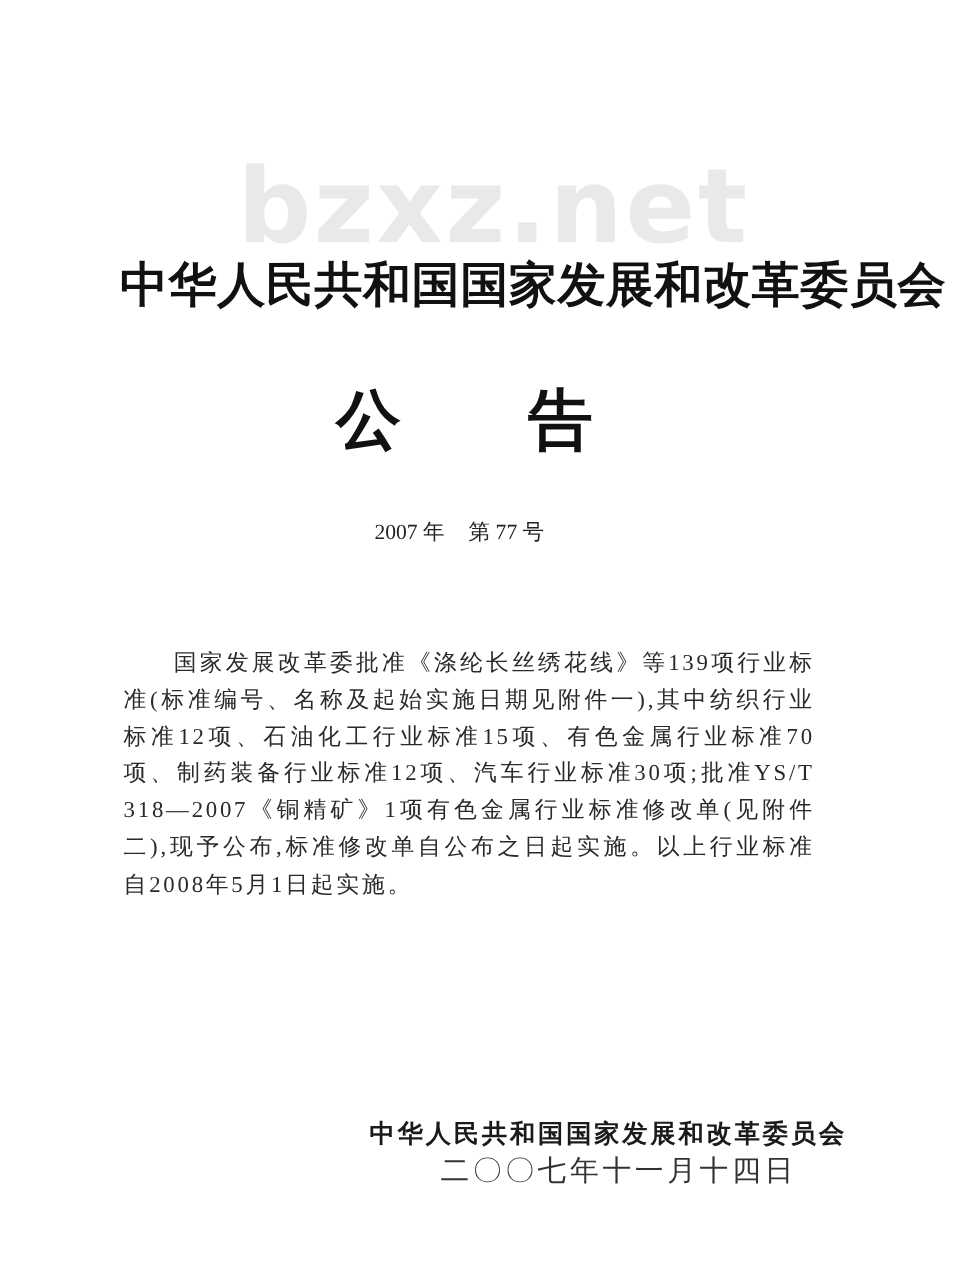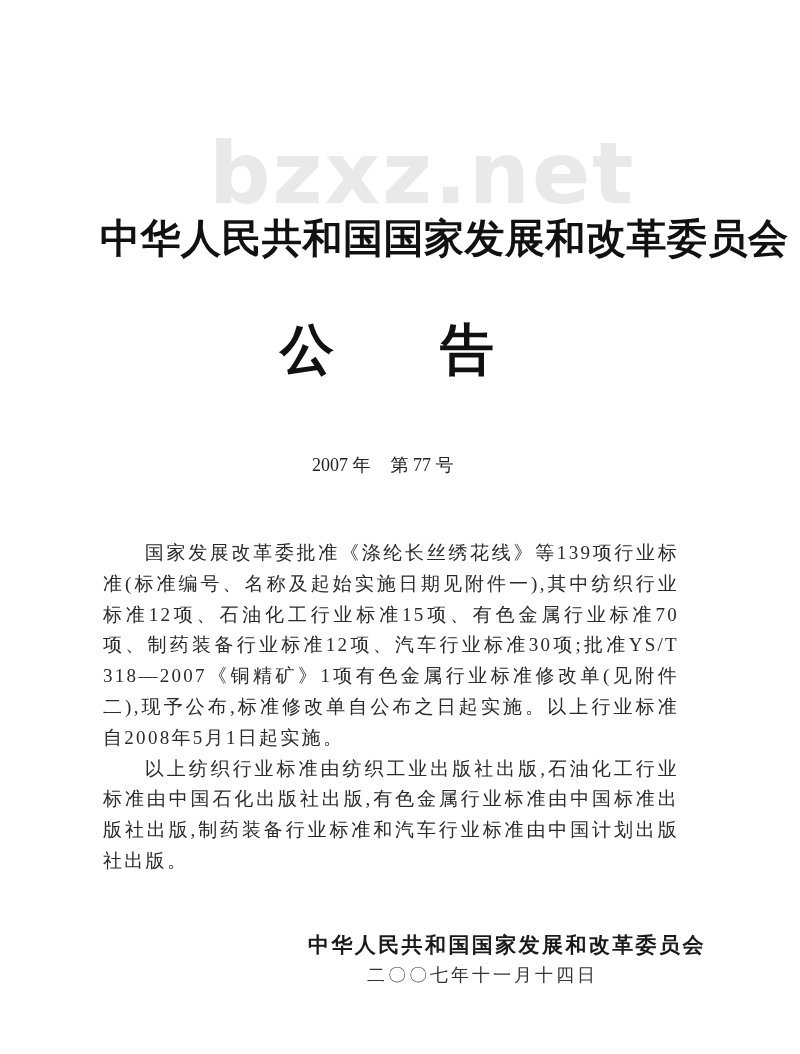--- a/index.html
+++ b/index.html
@@ -10,21 +10,21 @@
     body {
       width: 800px;
       height: 1054px;
       position: relative;
       overflow: hidden;
       font-family: "DejaVu Serif", "Liberation Serif", serif;
       color: #1a1a1a;
     }
     .watermark {
       position: absolute;
-      left: 209px;
+      left: 198px;
       top: 128px;
       width: 360px;
       height: 90px;
       font-family: "DejaVu Sans", "Liberation Sans", sans-serif;
       font-weight: bold;
       font-size: 86px;
       line-height: 90px;
       color: #e9e9e9;
       letter-spacing: 2px;
       white-space: nowrap;
@@ -58,21 +58,20 @@
     .doc-type .ch2 { position: absolute; left: 162px; top: 0; }
     .issue {
       position: absolute;
       left: 312px;
       top: 430px;
       font-family: "Liberation Serif", "DejaVu Serif", serif;
       font-size: 18px;
       line-height: 26px;
       white-space: nowrap;
       color: #222;
-      margin-top: 22px;
     }
     .issue .gap { display: inline-block; width: 20px; }
     .body {
       position: absolute;
       left: 103px;
       top: 538px;
       width: 576px;
       font-family: Liberation Serif, serif;
       font-size: 19px;
       line-height: 30.8px;
@@ -95,22 +94,22 @@
       font-size: 21px;
       line-height: 30px;
       letter-spacing: 2.4px;
       white-space: nowrap;
       color: #1a1a1a;
     }
     .sign-date {
       position: absolute;
       left: 367px;
       top: 962px;
-      font-family: Liberation Mono, monospace;
-      font-size: 18px;
+      font-family: Liberation Sans, sans-serif;
+      font-size: 24px;
       line-height: 28px;
       letter-spacing: 3px;
       white-space: nowrap;
       color: #333;
     }
   </style>
 </head>
 <body>
 
 <div class="watermark">bzxz.net</div>
@@ -121,18 +120,17 @@
   <span class="ch1">公</span>
   <span class="ch2">告</span>
 </div>
 
 <div class="issue">
   <span>2007 年</span><span class="gap"></span><span>第 77 号</span>
 </div>
 
 <div class="body">
   <p>国家发展改革委批准《涤纶长丝绣花线》等139项行业标准(标准编号、名称及起始实施日期见附件一),其中纺织行业标准12项、石油化工行业标准15项、有色金属行业标准70项、制药装备行业标准12项、汽车行业标准30项;批准YS/T 318—2007《铜精矿》1项有色金属行业标准修改单(见附件二),现予公布,标准修改单自公布之日起实施。以上行业标准自2008年5月1日起实施。</p>
-  <p>以上纺织行业标准由纺织工业出版社出版,石油化工行业标准由中国石化出版社出版,有色金属行业标准由中国标准出版社出版,制药装备行业标准和汽车行业标准由中国计划出版社出版。</p>
 </div>
 
 <div class="signature">中华人民共和国国家发展和改革委员会</div>
 
 <div class="sign-date">二〇〇七年十一月十四日</div>
 
 </body></html>

